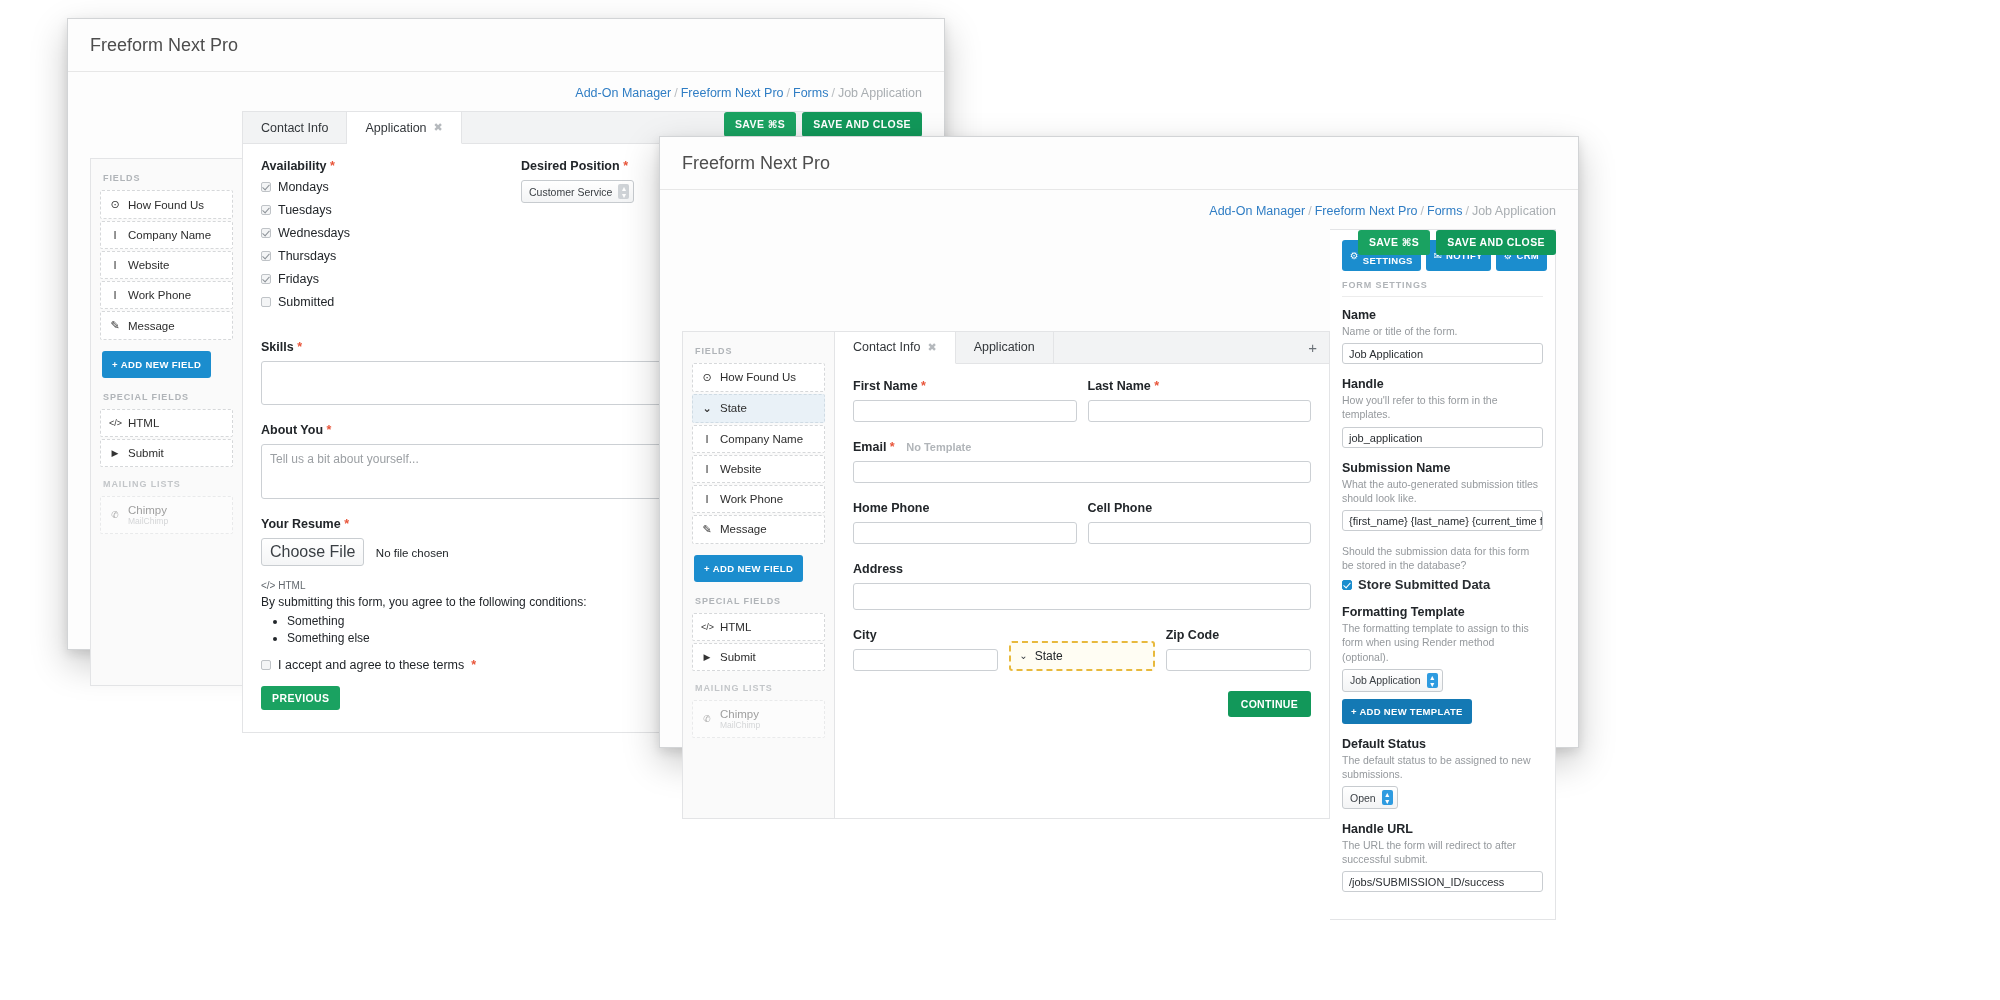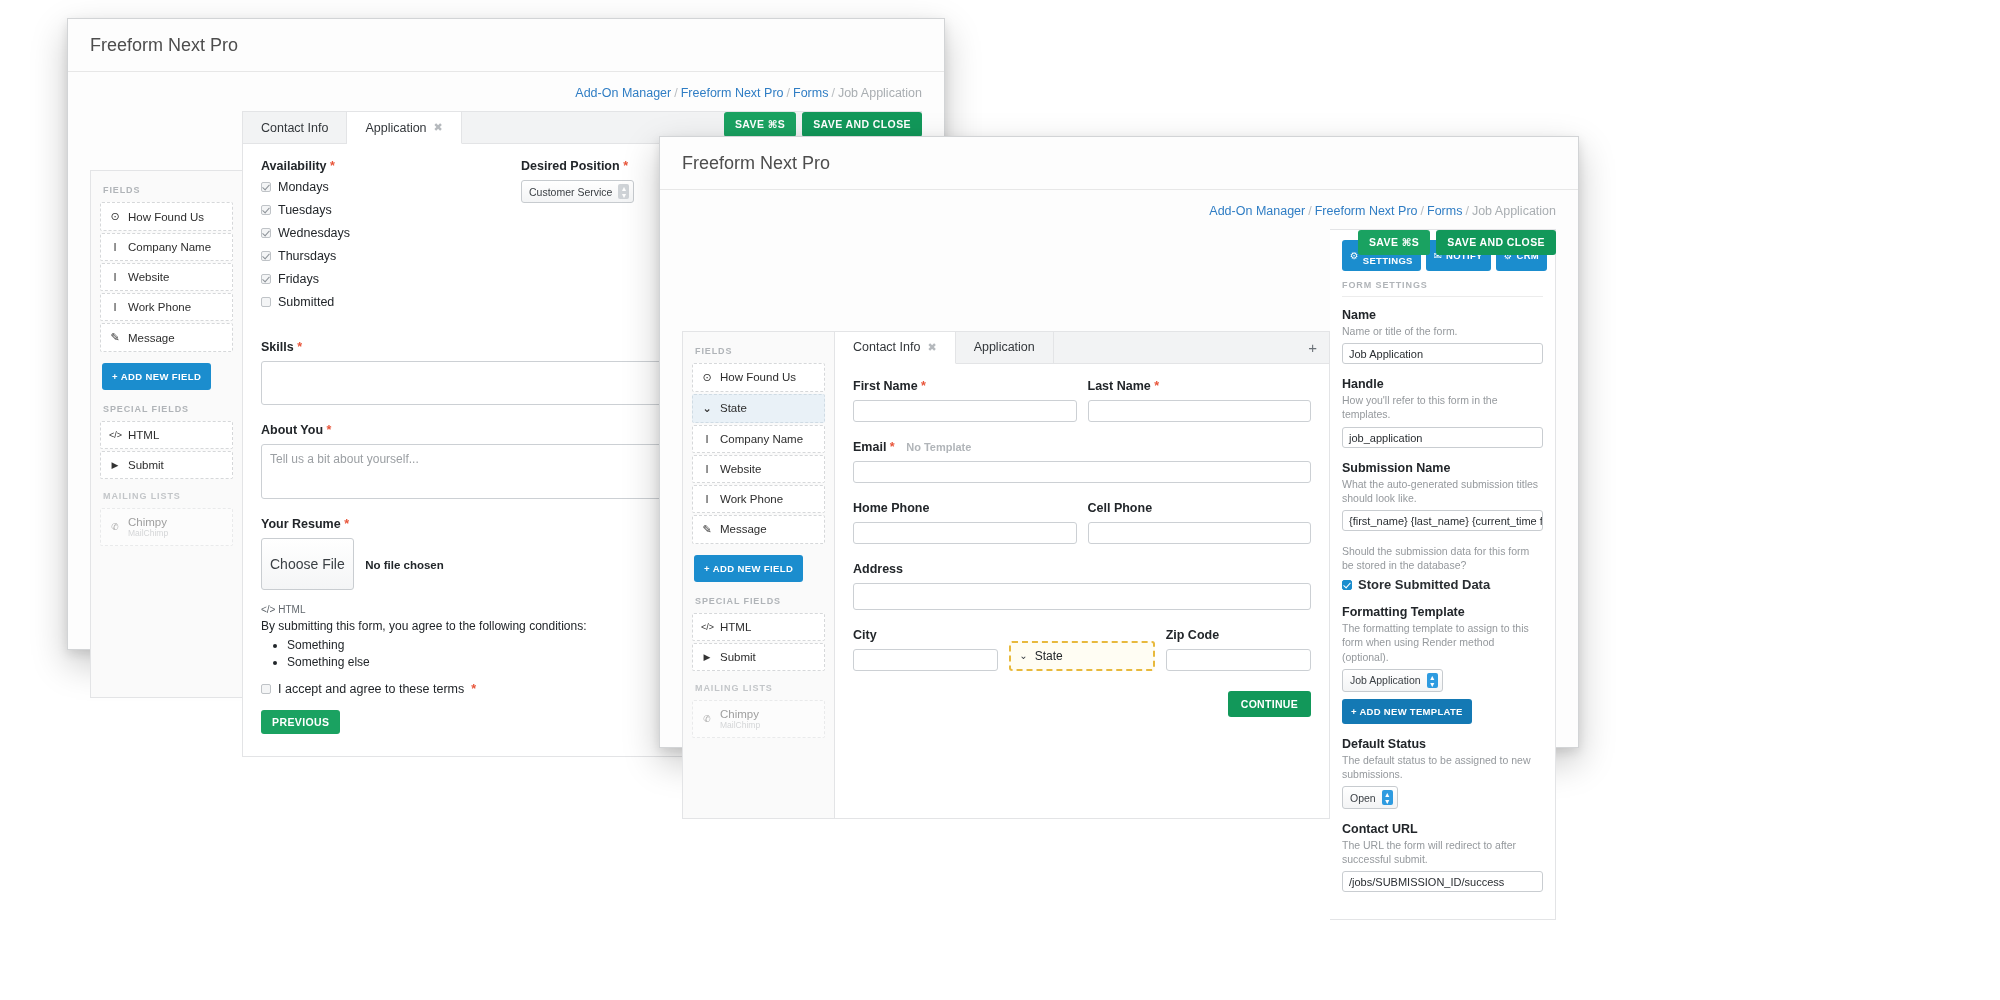--- a/index.html
+++ b/index.html
@@ -105,23 +105,23 @@
     background:linear-gradient(#ffffff,#f3f4f5);font-size:10.5px;color:#3a3f44;
     padding:3px 4px 3px 7px;gap:6px;
   }
   .stepper{
     width:11px;height:15px;border-radius:2px;background:#cfd3d7;color:#fff;
     font-size:8px;line-height:7px;text-align:center;padding-top:1px;box-sizing:border-box;
   }
   .stepper.blue{background:#2e9be0;}
   .filebtn{
     display:inline-block;border:1px solid #c9cdd1;border-radius:3px;
-    background:linear-gradient(#fff,#f4f5f6);font-size:14px;color:#3a3f44;padding:17px 8px;
-  }
-  .filetxt{font-size:11.5px;color:#22262a;padding-left:7px;font-weight:bold;}
+    background:linear-gradient(#fff,#f4f5f6);font-size:16px;color:#3a3f44;padding:4px 8px;
+  }
+  .filetxt{font-size:11.5px;color:#22262a;padding-left:7px;font-weight:normal;}
   .htmlmark{font-size:10px;color:#61676d;margin:14px 0 4px 0;}
   .agree-h{font-size:22px;color:#1c2024;margin:4px 0 8px 0;font-weight:normal;}
   .agree-p{font-size:12px;color:#22262a;margin:0 0 4px 0;}
   .agree-ul{margin:2px 0 10px 0;padding-left:26px;}
   .agree-ul li{font-size:12px;color:#22262a;line-height:1.45;}
 
   
   .settingsbar{
     width:226px;flex:0 0 226px;background:#fff;border:1px solid #e3e4e6;
     border-left:none;box-sizing:border-box;padding:0 12px 14px 12px;
@@ -553,21 +553,21 @@
           <div class="sgroup">
             <h4>Default Status</h4>
             <p class="desc">The default status to be assigned to new submissions.</p>
             <div class="selwrap">
               <span>Open</span>
               <span class="stepper blue">▴<br>▾</span>
             </div>
           </div>
 
           <div class="sgroup">
-            <h4>Contact URL</h4>
+            <h4>Handle URL</h4>
             <p class="desc">The URL the form will redirect to after successful submit.</p>
             <div class="sinp">/jobs/SUBMISSION_ID/success</div>
           </div>
         </div>
 
       </div>
     </div>
   </div>
 
 </div>

